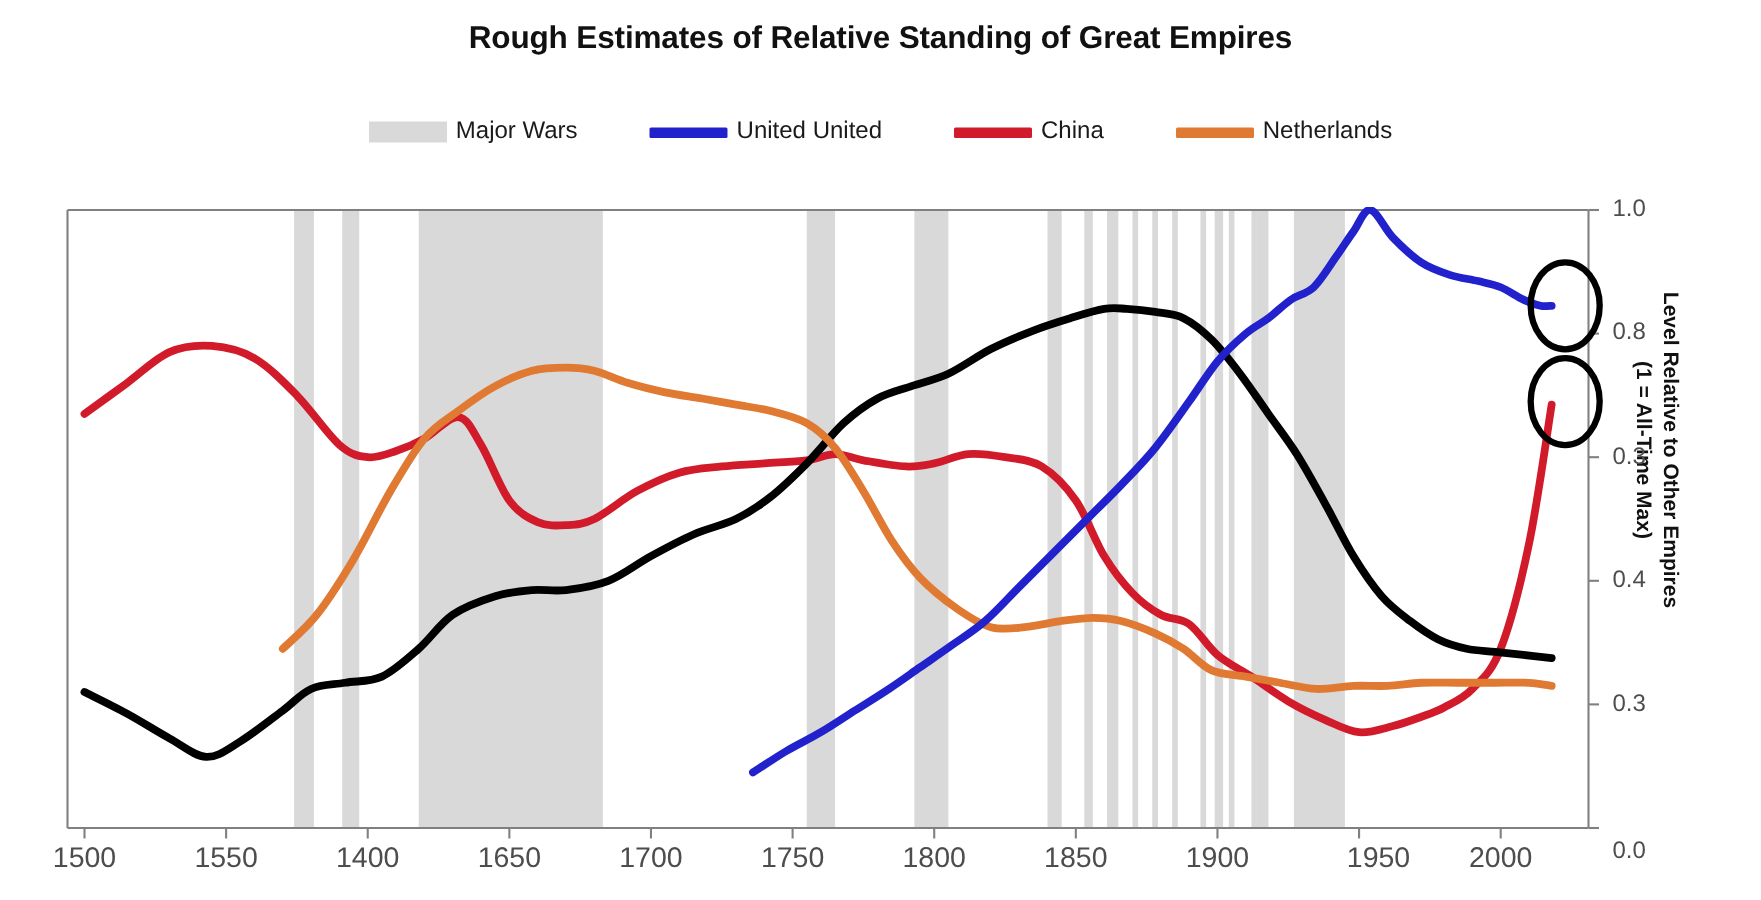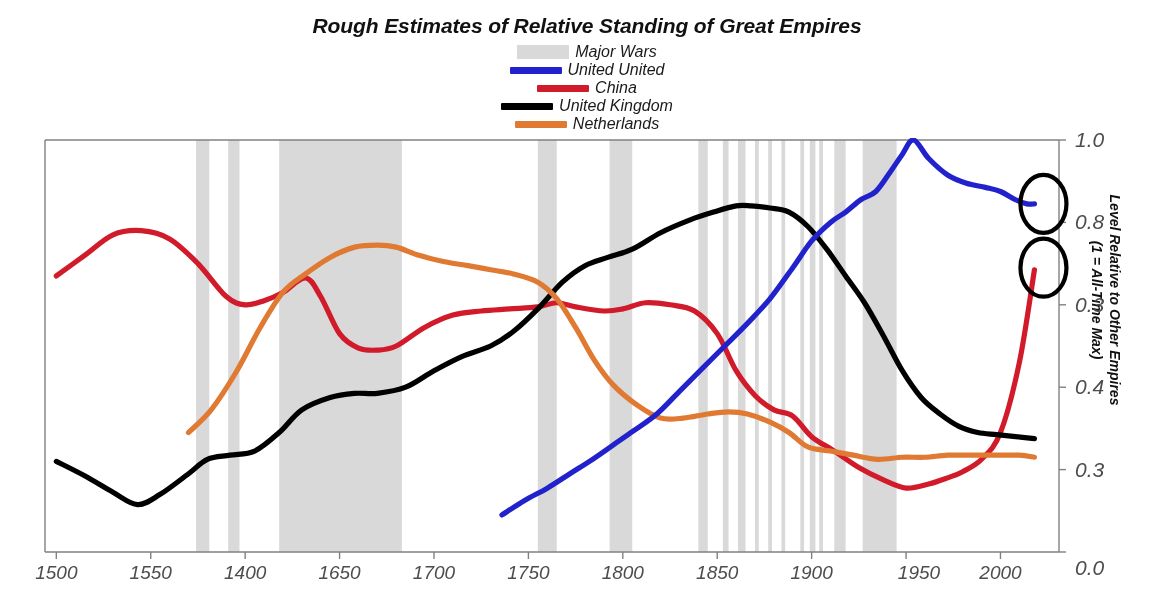--- a/index.html
+++ b/index.html
@@ -1,52 +1,51 @@
 <!DOCTYPE html>
 <html><head>
 <meta charset="utf-8">
 <style>
   html,body{margin:0;padding:0;}
   body{
     width:1174px;height:600px;background:#ffffff;
     font-family:"Liberation Sans", sans-serif;
     overflow:hidden;
   }
-  #root{position:relative;width:1174px;height:516px;font-style:italic;}
+  #root{position:relative;width:1174px;height:516px;}
 
   .title{
     position:absolute;top:14px;left:0;width:1174px;
     text-align:center;
     font-size:21px;font-weight:bold;color:#111111;
     letter-spacing:-0.1px;
   }
 
   .legend{
     position:absolute;top:75px;left:0;width:1174px;height:26px;
     display:flex;justify-content:center;align-items:center;
     gap:0px;
-    flex-direction:column;
   }
   .legend-item{display:flex;align-items:center;margin:0 24px;}
   .legend-swatch{width:52px;height:7px;border-radius:1px;margin-right:6px;}
   .legend-swatch.band{height:14px;border-radius:0;}
   .legend-label{font-size:16px;color:#1a1a1a;white-space:nowrap;}
 
   .plot-wrap{position:absolute;left:0;top:0;width:1174px;height:600px;}
 
   .ylabel{
     position:absolute;
     left:1105px;top:300px;
     transform:translate(-50%,-50%) rotate(90deg);
     transform-origin:center center;
     font-size:14px;font-weight:bold;color:#111111;
     text-align:center;line-height:1.25;white-space:nowrap;
   }
   .ytick-label{
-    position:absolute;font-size:21px;color:#4d4d4d;
+    position:absolute;font-size:16px;color:#4d4d4d;
     left:1075px;transform:translateY(-50%);
   }
   .xtick-label{
     position:absolute;font-size:19px;color:#4d4d4d;
     top:562px;transform:translateX(-50%);
   }
 </style>
 </head>
 <body>
 
@@ -59,24 +58,20 @@
       <span class="legend-swatch band" style="background:#d9d9d9"></span>
       <span class="legend-label">Major Wars</span>
     </div>
     <div class="legend-item">
       <span class="legend-swatch" style="background:#2222cc"></span>
       <span class="legend-label">United United</span>
     </div>
     <div class="legend-item">
       <span class="legend-swatch" style="background:#d11a2a"></span>
       <span class="legend-label">China</span>
-    </div>
-    <div class="legend-item">
-      <span class="legend-swatch" style="background:#000000"></span>
-      <span class="legend-label">United Kingdom</span>
     </div>
     <div class="legend-item">
       <span class="legend-swatch" style="background:#e07a33"></span>
       <span class="legend-label">Netherlands</span>
     </div>
   </div>
 
   <div class="plot-wrap">
     <svg id="chart-svg" width="1174" height="600" style="position:absolute;left:0;top:0;">
         <g>

